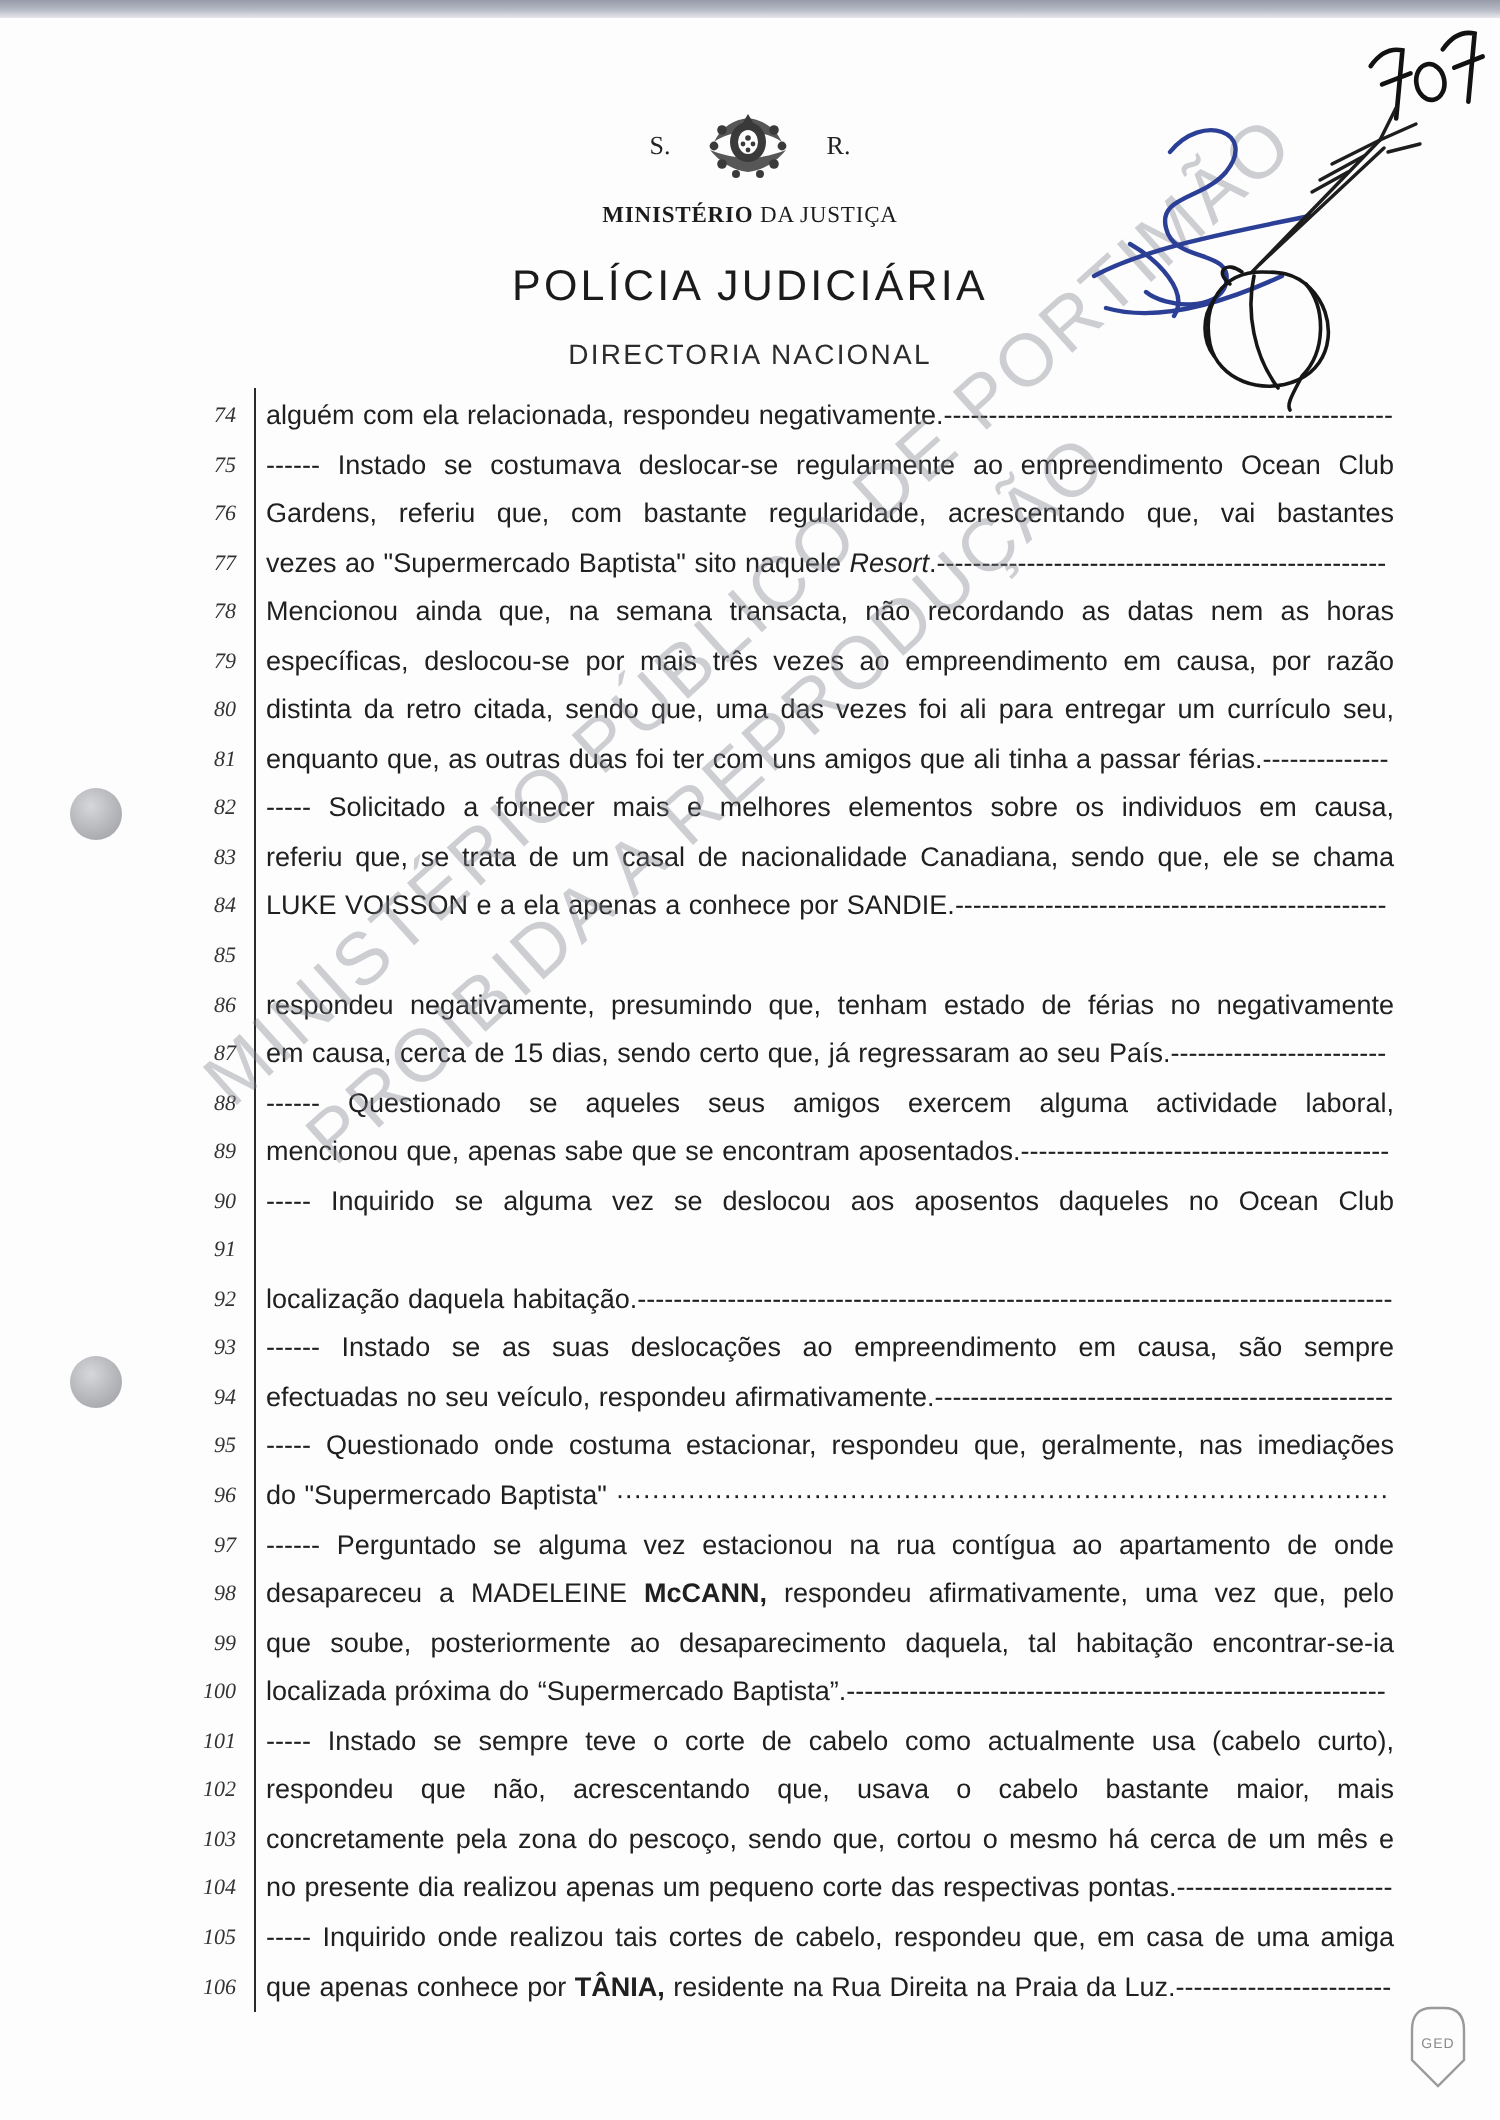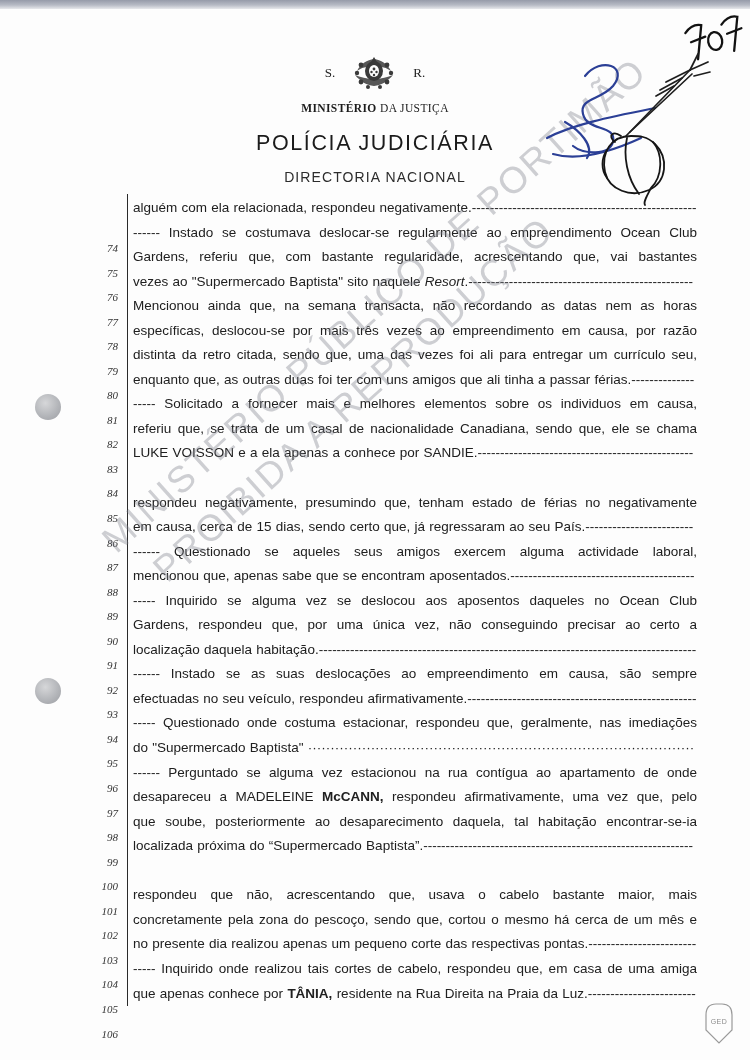--- a/index.html
+++ b/index.html
@@ -36,21 +36,21 @@
   .punch{
     position:absolute;width:26px;height:26px;border-radius:50%;
     background:radial-gradient(circle at 40% 35%, #d6d7d9 0%, #b4b6ba 55%, #9b9da2 100%);
   }
   
   .vrule{position:absolute;left:127px;top:194px;width:1.4px;height:812px;background:#2a2a2a;z-index:2;}
   .doc-lines{position:absolute;top:196px;left:0;width:697px;z-index:3;}
   .line-row{display:grid;grid-template-columns:118px 15px 564px;height:24.55px;}
   .line-num{
     text-align:right;font-family:"Liberation Serif",serif;font-style:italic;
-    font-size:11px;color:#333;line-height:24.55px;margin-top:40px;
+    font-size:11px;color:#333;line-height:24.55px;
   }
   .line-text{
     margin:0;grid-column:3;font-size:13.5px;line-height:24.55px;height:24.55px;
     overflow:hidden;color:#202020;word-spacing:.5px;
   }
   .line-text.just{text-align:justify;text-align-last:justify;}
   .line-text.dashend{text-align:left;}
   .line-text .b{font-weight:bold;text-align:right;}
   .line-text .i{font-style:italic;}
   .line-text .fill{overflow-wrap:anywhere;word-break:break-all;}
@@ -231,21 +231,20 @@
       <p class="line-text dashend"><span>mencionou que, apenas sabe que se encontram aposentados.</span><span class="fill">----------------------------------------------------------------------</span></p>
     </div>
     <div class="line-row">
       <span class="line-num">90</span>
       <span></span>
       <p class="line-text just"><span>----- Inquirido se alguma vez se deslocou aos aposentos daqueles no Ocean Club</span></p>
     </div>
     <div class="line-row">
       <span class="line-num">91</span>
       <span></span>
-      <p class="line-text just"><span>Gardens, respondeu que, por uma única vez, não conseguindo precisar ao certo a</span></p>
     </div>
     <div class="line-row">
       <span class="line-num">92</span>
       <span></span>
       <p class="line-text dashend"><span>localização daquela habitação.</span><span class="fill">---------------------------------------------------------------------------------------------------------</span></p>
     </div>
     <div class="line-row">
       <span class="line-num">93</span>
       <span></span>
       <p class="line-text just"><span>------ Instado se as suas deslocações ao empreendimento em causa, são sempre</span></p>
@@ -281,20 +280,21 @@
       <p class="line-text just"><span>que soube, posteriormente ao desaparecimento daquela, tal habitação encontrar-se-ia</span></p>
     </div>
     <div class="line-row">
       <span class="line-num">100</span>
       <span></span>
       <p class="line-text dashend"><span>localizada próxima do “Supermercado Baptista”.</span><span class="fill">-------------------------------------------------------------------------------------</span></p>
     </div>
     <div class="line-row">
       <span class="line-num">101</span>
       <span></span>
+      <p class="line-text just"><span>----- Instado se sempre teve o corte de cabelo como actualmente usa (cabelo curto),</span></p>
     </div>
     <div class="line-row">
       <span class="line-num">102</span>
       <span></span>
       <p class="line-text just"><span>respondeu que não, acrescentando que, usava o cabelo bastante maior, mais</span></p>
     </div>
     <div class="line-row">
       <span class="line-num">103</span>
       <span></span>
       <p class="line-text just"><span>concretamente pela zona do pescoço, sendo que, cortou o mesmo há cerca de um mês e</span></p>

